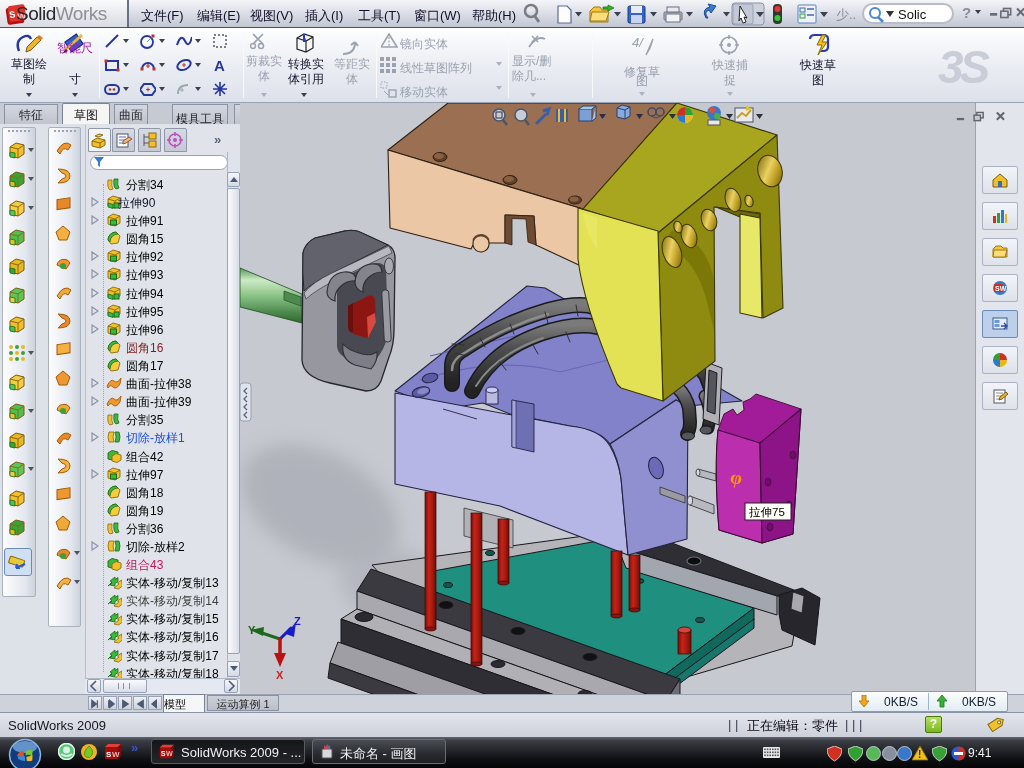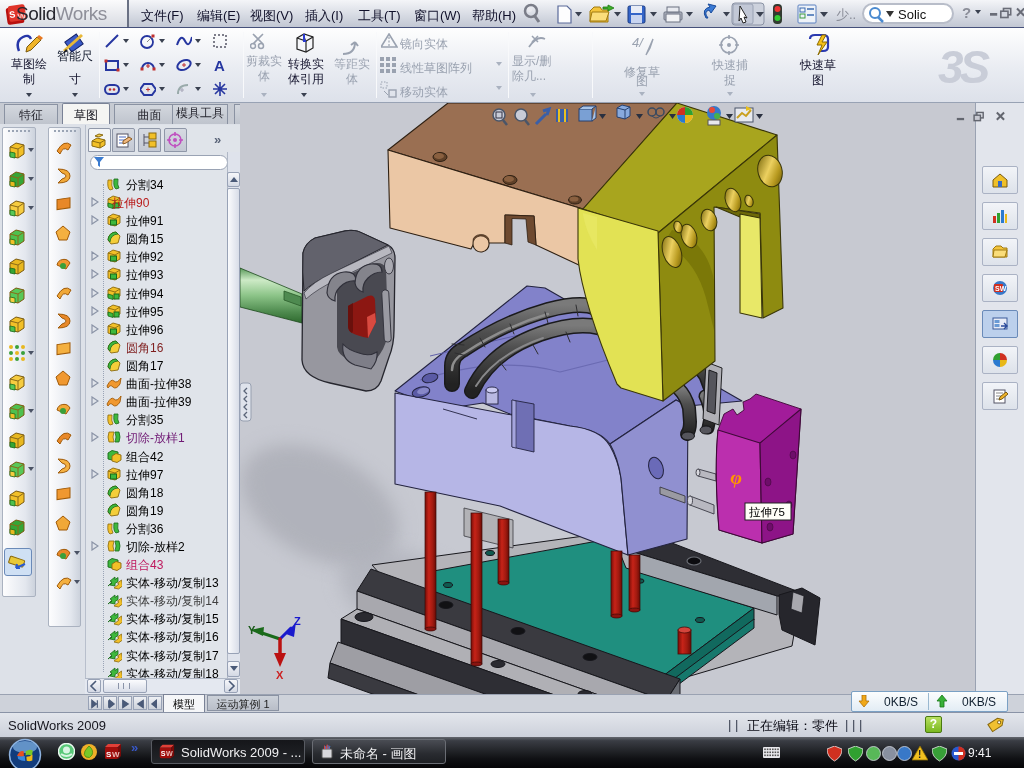--- a/index.html
+++ b/index.html
@@ -95,21 +95,21 @@
 <div class="abs txt" style="left:11px;top:56px;font-size:12px;color:#15152e">草图绘</div>
 <div class="abs txt" style="left:23px;top:71px;font-size:12px;color:#15152e">制</div>
 <svg class="abs" style="left:26px;top:93px" width="7" height="5">
       <path d="M0,0 L6,0 L3,4 Z" fill="#3a4150"></path>
     </svg>
 <svg class="abs" style="left:61px;top:31px" width="28" height="26" viewBox="0 0 28 26">
  <rect x="6" y="6" width="14" height="12" fill="#3a5ac8" transform="rotate(-35 13 12)" stroke="#16246a"></rect>
  <path d="M3,20 L21,4" stroke="#e8b838" stroke-width="3"></path>
  <path d="M1,23 l4,-5 2,2 z" fill="#222"></path>
 </svg>
-<div class="abs txt" style="left:57px;top:48px;font-size:12px;color:#0f172a">智能尺</div>
+<div class="abs txt" style="left:57px;top:40px;font-size:12px;color:#a21caf">智能尺</div>
 <div class="abs txt" style="left:69px;top:71px;font-size:12px;color:#15152e">寸</div>
 <svg class="abs" style="left:72px;top:93px" width="7" height="5">
       <path d="M0,0 L6,0 L3,4 Z" fill="#3a4150"></path>
     </svg>
 <div class="abs" style="left:99px;top:32px;width:1px;height:66px;background:#c2c7d2;border-right:1px solid #f8f9fb"></div>
 <svg class="abs" style="left:104px;top:33px" width="16" height="16">
       <line x1="2" y1="14" x2="14" y2="2" stroke="#2636a0" stroke-width="2"></line>
     </svg>
 <svg class="abs" style="left:123px;top:39px" width="7" height="5">
       <path d="M0,0 L6,0 L3,4 Z" fill="#3a4150"></path>
@@ -276,22 +276,22 @@
     </svg>
 <svg class="abs" style="left:808px;top:33px" width="26" height="24" viewBox="0 0 26 24">
  <path d="M2,6 q0,-4 5,-4 h8 q5,0 5,4 v8 q0,4 -5,4 h-2" fill="none" stroke="#2a3ab0" stroke-width="2.2"></path>
  <path d="M14,2 l-5,10 h5 l-4,10 9,-13 h-5 l4,-7 z" fill="#f5c018" stroke="#8a6a00" stroke-width="1"></path>
 </svg>
 <div class="abs txt" style="left:800px;top:57px;font-size:12px;color:#15152e">快速草</div>
 <div class="abs txt" style="left:812px;top:72px;font-size:12px;color:#15152e">图</div>
 <div class="abs" style="left:0;top:103px;width:412px;height:21px;background:#c6cad2"></div>
 <div class="abs" style="left:4px;top:104px;width:54px;height:20px;background:linear-gradient(#d3d7de,#bfc4cd);border:1px solid #8a92a2;border-bottom:none;text-align:center;font-size:12px;color:#272730;padding-top:2px">特征</div>
 <div class="abs" style="left:62px;top:103px;width:48px;height:21px;background:#f5f5f3;border:1px solid #7a8296;border-bottom:none;border-radius:2px 2px 0 0;text-align:center;font-size:12px;color:#15151e;padding-top:3px">草图</div>
-<div class="abs" style="left:114px;top:104px;width:71px;height:20px;background:linear-gradient(#d3d7de,#bfc4cd);border:1px solid #8a92a2;border-bottom:none;text-align:center;font-size:12px;color:#272730;padding-top:2px">曲面</div>
-<div class="abs" style="left:172px;top:104px;width:56px;height:20px;background:linear-gradient(#d3d7de,#bfc4cd);border:1px solid #8a92a2;border-bottom:none;text-align:center;font-size:12px;color:#272730;padding-top:0">模具工具</div>
+<div class="abs" style="left:114px;top:104px;width:34px;height:20px;background:linear-gradient(#d3d7de,#bfc4cd);border:1px solid #8a92a2;border-bottom:none;text-align:center;font-size:12px;color:#272730;padding-top:2px">曲面</div>
+<div class="abs" style="left:172px;top:104px;width:56px;height:20px;background:linear-gradient(#d3d7de,#bfc4cd);border:1px solid #8a92a2;border-bottom:none;text-align:center;font-size:12px;color:#272730;padding-top:6px">模具工具</div>
 <div class="abs" style="left:234px;top:104px;width:44px;height:20px;background:linear-gradient(#d3d7de,#bfc4cd);border:1px solid #8a92a2;border-bottom:none;text-align:center;font-size:12px;color:#272730;padding-top:2px">评估</div>
 <div class="abs" style="left:284px;top:104px;width:72px;height:20px;background:linear-gradient(#d3d7de,#bfc4cd);border:1px solid #8a92a2;border-bottom:none;text-align:center;font-size:12px;color:#272730;padding-top:2px">DimXpert</div>
 <div class="abs" style="left:0;top:124px;width:240px;height:570px;background:#dde1e8"></div>
 <div class="abs" style="left:2px;top:127px;width:34px;height:470px;background:linear-gradient(90deg,#fdfdfe,#e3e7ee 70%,#ccd2dc);border:1px solid #aab2c0;border-radius:2px"></div>
 <div class="abs" style="left:48px;top:127px;width:33px;height:500px;background:linear-gradient(90deg,#fdfdfe,#e3e7ee 70%,#ccd2dc);border:1px solid #aab2c0;border-radius:2px"></div>
 <div class="abs" style="left:8px;top:130px;width:22px;height:2px;border-top:2px dotted #9aa4b4"></div>
 <div class="abs" style="left:54px;top:130px;width:22px;height:2px;border-top:2px dotted #9aa4b4"></div>
 <svg class="abs" style="left:7px;top:140px" width="20" height="20" viewBox="0 0 20 20">
       <path d="M3,7 l6,-4 8,2 v9 l-6,4 -8,-2 z" fill="#f2c028" stroke="#7a5a10" stroke-width="1"></path>
       <path d="M3,7 l8,2 6,-4" fill="none" stroke="#8a6a18" stroke-width="1"></path>
@@ -499,21 +499,21 @@
 <div class="abs txt" style="left:126px;top:177px;font-size:12px;color:#000">分割34</div>
 <svg class="abs" style="left:91px;top:197px" width="8" height="10">
       <path d="M1,1 L7,5 L1,9 Z" fill="none" stroke="#8a93a6" stroke-width="1.2"></path>
     </svg>
 <svg class="abs" style="left:106px;top:194px" width="16" height="16">
       <path d="M2,5 l5,-3 7,2 v7 l-5,3 -7,-2 z" fill="#f2c028" stroke="#8a6a10" stroke-width="0.9"></path>
       <path d="M2,5 l7,2 5,-3 M9,7 v7" fill="none" stroke="#8a6a10" stroke-width="0.9"></path>
       <path d="M2,9 l5,1.5 v4 l-5,-1.5 z" fill="#3db83d" stroke="#1a6a1a" stroke-width="0.8"></path>
       <rect x="8" y="9" width="5" height="5" fill="#3db83d" stroke="#1a6a1a"></rect>
     </svg>
-<div class="abs txt" style="left:112px;top:195px;font-size:12px;color:#b91c1c">拉伸90</div>
+<div class="abs txt" style="left:118px;top:195px;font-size:12px;color:#0f172a">拉伸90</div>
 <svg class="abs" style="left:91px;top:215px" width="8" height="10">
       <path d="M1,1 L7,5 L1,9 Z" fill="none" stroke="#8a93a6" stroke-width="1.2"></path>
     </svg>
 <svg class="abs" style="left:106px;top:212px" width="16" height="16">
       <path d="M2,5 l5,-3 7,2 v7 l-5,3 -7,-2 z" fill="#f2c028" stroke="#8a6a10" stroke-width="0.9"></path>
       <path d="M2,5 l7,2 5,-3 M9,7 v7" fill="none" stroke="#8a6a10" stroke-width="0.9"></path>
       <rect x="4.5" y="8" width="6" height="5" fill="#3db83d" stroke="#1a6a1a"></rect>
     </svg>
 <div class="abs txt" style="left:126px;top:213px;font-size:12px;color:#000">拉伸91</div>
 <svg class="abs" style="left:106px;top:230px" width="16" height="16">
@@ -597,21 +597,21 @@
       <path d="M8,3 q-1,8 2,10 l3,-1 q-2,-3 -1,-9 z" fill="#3db83d" stroke="#1a6a1a" stroke-width="0.8"></path>
     </svg>
 <div class="abs txt" style="left:126px;top:412px;font-size:12px;color:#000">分割35</div>
 <svg class="abs" style="left:91px;top:432px" width="8" height="10">
       <path d="M1,1 L7,5 L1,9 Z" fill="none" stroke="#8a93a6" stroke-width="1.2"></path>
     </svg>
 <svg class="abs" style="left:106px;top:429px" width="16" height="16">
       <path d="M3,3 h5 q-2,5 0,10 h-5 q-2,-5 0,-10 z" fill="#f2c028" stroke="#8a6a10" stroke-width="0.8"></path>
       <path d="M9,3 h4 q2,5 0,10 h-4 q2,-5 0,-10 z" fill="#3db83d" stroke="#1a6a1a" stroke-width="0.8"></path>
     </svg>
-<div class="abs txt" style="left:126px;top:430px;font-size:12px;color:#701a75">切除-放样1</div>
+<div class="abs txt" style="left:126px;top:430px;font-size:12px;color:#1d4ed8">切除-放样1</div>
 <svg class="abs" style="left:106px;top:448px" width="16" height="16">
       <path d="M2,5 l4,-2.5 6,1.5 v6 l-4,2.5 -6,-1.5 z" fill="#3db83d" stroke="#1a6a1a" stroke-width="0.9"></path>
       <path d="M6,8 l4,-2.5 5,1.5 v5 l-4,2.5 -5,-1.5 z" fill="#f2c028" stroke="#8a6a10" stroke-width="0.9"></path>
     </svg>
 <div class="abs txt" style="left:126px;top:449px;font-size:12px;color:#000">组合42</div>
 <svg class="abs" style="left:91px;top:469px" width="8" height="10">
       <path d="M1,1 L7,5 L1,9 Z" fill="none" stroke="#8a93a6" stroke-width="1.2"></path>
     </svg>
 <svg class="abs" style="left:106px;top:466px" width="16" height="16">
       <path d="M2,5 l5,-3 7,2 v7 l-5,3 -7,-2 z" fill="#f2c028" stroke="#8a6a10" stroke-width="0.9"></path>
@@ -1013,21 +1013,21 @@
       <path d="M10,7 l-6,-4 v8 z" stroke="#4a5a78" stroke-width="1.2" fill="#4a5a78"></path>
     </svg>
 <div class="abs" style="left:133px;top:696px;width:14px;height:14px;background:linear-gradient(#eef0f4,#ccd1da);border:1px solid #98a2b6"></div>
 <svg class="abs" style="left:134px;top:697px" width="13" height="12" viewBox="0 0 14 12">
       <path d="M4,7 l6,-4 v8 z" stroke="#4a5a78" stroke-width="1.2" fill="#4a5a78"></path>
     </svg>
 <div class="abs" style="left:148px;top:696px;width:14px;height:14px;background:linear-gradient(#eef0f4,#ccd1da);border:1px solid #98a2b6"></div>
 <svg class="abs" style="left:149px;top:697px" width="13" height="12" viewBox="0 0 14 12">
       <path d="M7,3 v8 M3,7 l5,-4 v8 z" stroke="#4a5a78" stroke-width="1.2" fill="#4a5a78"></path>
     </svg>
-<div class="abs txt" style="left:163px;top:694px;width:42px;height:26px;background:#f5f6f8;border:1px solid #7a8296;border-bottom:none;text-align:center;font-size:11px;color:#000;padding-top:2px">模型</div>
+<div class="abs txt" style="left:163px;top:694px;width:42px;height:26px;background:#f5f6f8;border:1px solid #7a8296;border-bottom:none;font-size:11px;color:#000;padding-top:2px">模型</div>
 <div class="abs txt" style="left:207px;top:695px;width:72px;height:16px;background:linear-gradient(#ccd1d9,#b9bec8);border:1px solid #8a92a2;text-align:center;font-size:11px;color:#222;padding-top:1px">运动算例 1</div>
 <div class="abs" style="left:0;top:712px;width:1024px;height:25px;background:linear-gradient(#e3e6ec,#ccd0da);border-top:1px solid #8a93a6"></div>
 <div class="abs txt" style="left:8px;top:718px;font-size:13px;color:#16161e">SolidWorks 2009</div>
 <div class="abs txt" style="left:728px;top:717px;font-size:13px;color:#3a4152">| |</div>
 <div class="abs txt" style="left:747px;top:717px;font-size:13px;color:#0a0a14">正在编辑：零件</div>
 <div class="abs txt" style="left:845px;top:717px;font-size:13px;color:#3a4152">| | |</div>
 <div class="abs" style="left:925px;top:716px;width:17px;height:17px;background:linear-gradient(#b8e060,#7ab820);border:1px solid #4a7a10;border-radius:2px;text-align:center;font-size:12px;font-weight:bold;color:#fff">?</div>
 <svg class="abs" style="left:984px;top:714px" width="22" height="21" viewBox="0 0 22 21">
  <path d="M4,12 L12,4 h6 v6 L10,18 Z" fill="#f0c030" stroke="#8a6a10" transform="rotate(12 11 11)"></path>
  <circle cx="14.5" cy="7.5" r="1.6" fill="#fff" stroke="#8a6a10" transform="rotate(12 11 11)"></circle>

